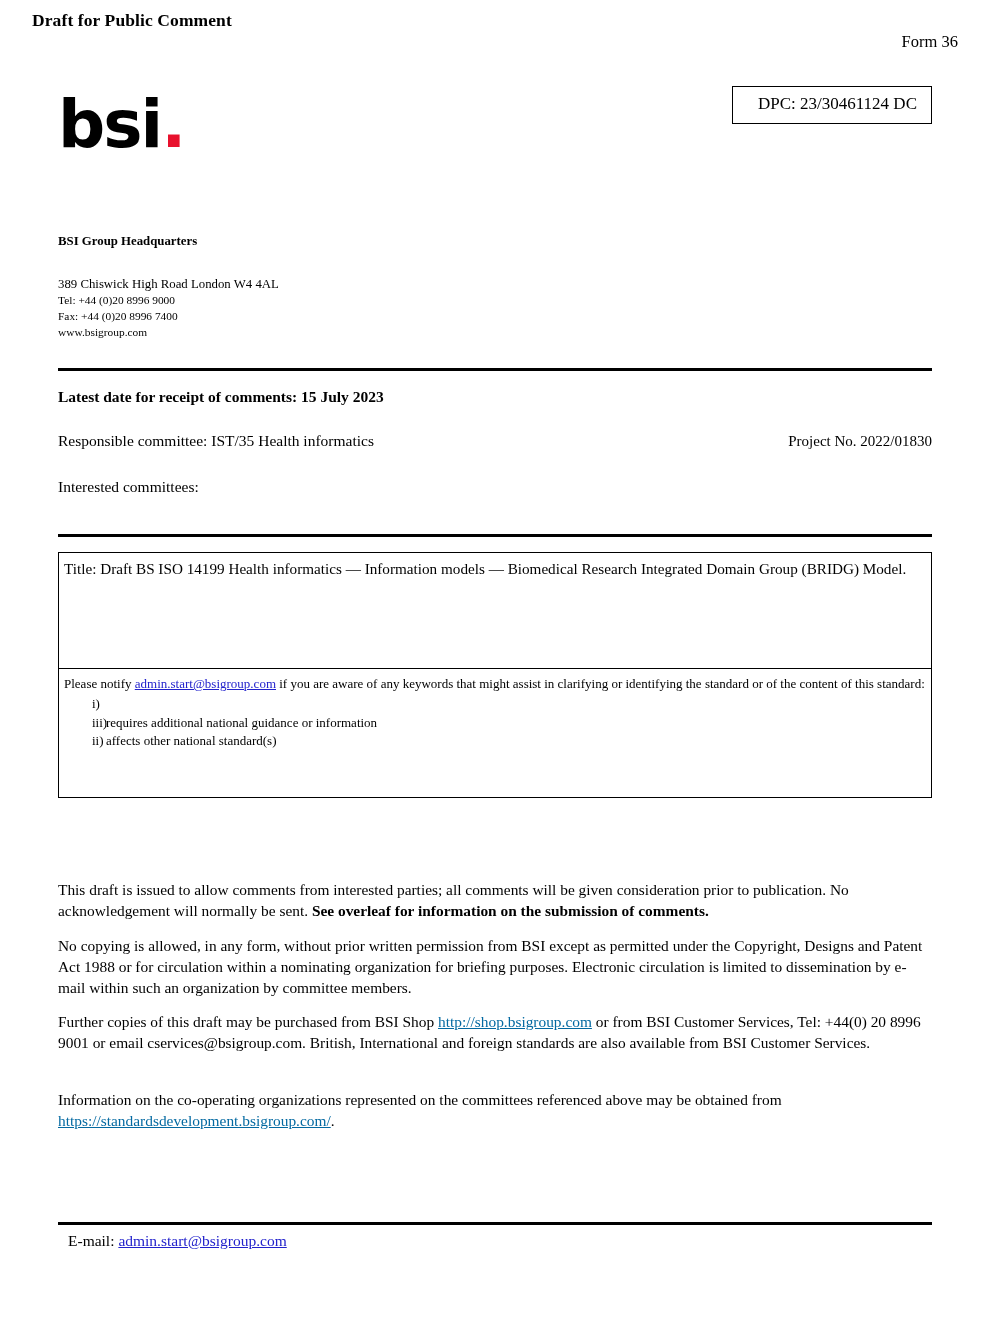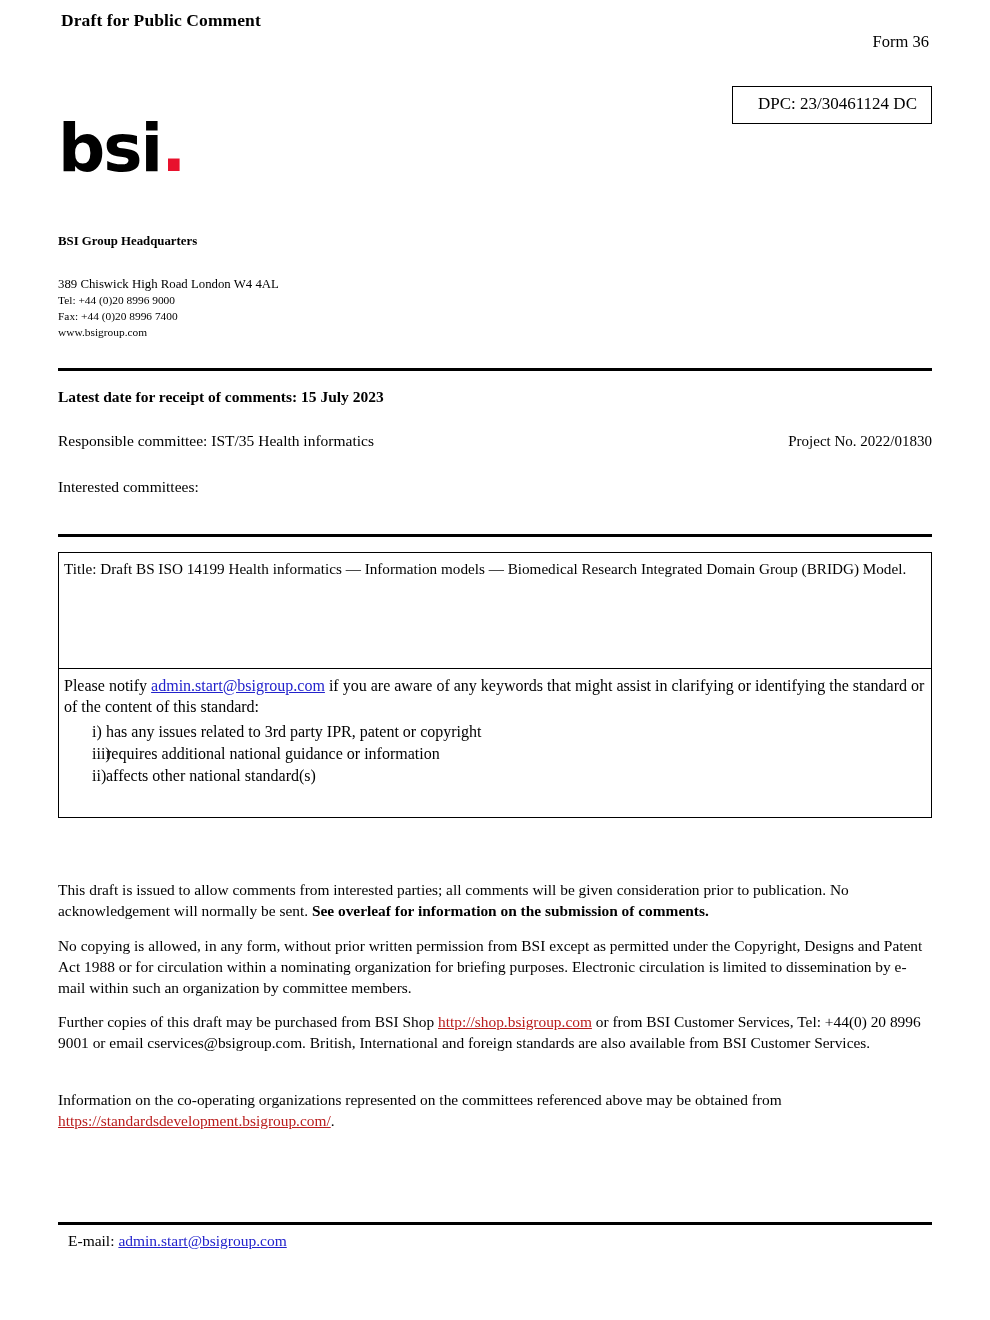--- a/index.html
+++ b/index.html
@@ -13,21 +13,21 @@
     font-family: "Liberation Serif", serif;
     color: #000000;
     position: relative;
     overflow: hidden;
   }
   .page {
     position: relative;
     width: 990px;
     height: 1320px;
     box-sizing: border-box;
-    padding: 0 61px;
+    padding: 0 32px;
   }
 
   
   .top-row {
     position: relative;
     height: 56px;
   }
   .draft-title {
     position: absolute;
     top: 10px;
@@ -50,21 +50,21 @@
     border: 1.6px solid #000;
     padding: 7px 14px 9px 14px;
     font-size: 17px;
     min-width: 170px;
     text-align: right;
   }
 
   
   .logo {
     position: absolute;
-    top: 116px;
+    top: 92px;
     left: 58px;
     font-family: "DejaVu Sans", sans-serif;
     font-weight: bold;
     font-size: 66px;
     letter-spacing: -2px;
     line-height: 1;
   }
   .logo .dot { color: #e8112d; }
 
   
@@ -148,45 +148,45 @@
     padding: 6px 3px 0 5px;
     font-size: 15.2px;
     line-height: 1.32;
   }
   .notify-box {
     position: absolute;
     top: 668px;
     left: 58px;
     right: 58px;
     border: 1.3px solid #000;
-    height: 150px;
+    height: 130px;
     box-sizing: border-box;
     padding: 6px 3px 0 5px;
-    font-size: 16px;
+    font-size: 13px;
     line-height: 1.33;
   }
   .notify-box ol {
     margin: 3px 0 0 0;
     padding: 0;
     list-style: none;
   }
   .notify-box li {
     display: flex;
     margin-bottom: 1px;
   }
   .notify-box li .rn {
     width: 42px;
     padding-left: 28px;
     box-sizing: border-box;
   }
   a.link {
     color: #2222cc;
     text-decoration: underline;
   }
-  a.link.plain { color: #b91c1c; text-align: center; }
+  a.link.plain { color: #0369a1; text-align: center; }
 
   
   .warning {
     position: absolute;
     top: 814px;
     left: 58px;
     right: 58px;
     font-weight: bold;
     font-size: 15.6px;
     line-height: 1.35;
@@ -251,21 +251,20 @@
 
   <div class="title-box">Title: Draft BS ISO 14199 Health informatics — Information models — Biomedical Research Integrated Domain Group (BRIDG) Model.</div>
 
   <div class="notify-box">
     <div>
       <span>Please notify </span><a class="link" href="#">admin.start@bsigroup.com</a><span> if you are aware of any keywords that might assist in clarifying or identifying the standard or of the content of this standard:</span>
     </div>
     <ol>
       <li>
         <span class="rn">i)</span>
-        <span>has any issues related to 3rd party IPR, patent or copyright</span>
       </li>
       <li>
         <span class="rn">iii)</span>
         <span>requires additional national guidance or information</span>
       </li>
       <li>
         <span class="rn">ii)</span>
         <span>affects other national standard(s)</span>
       </li>
     </ol>

